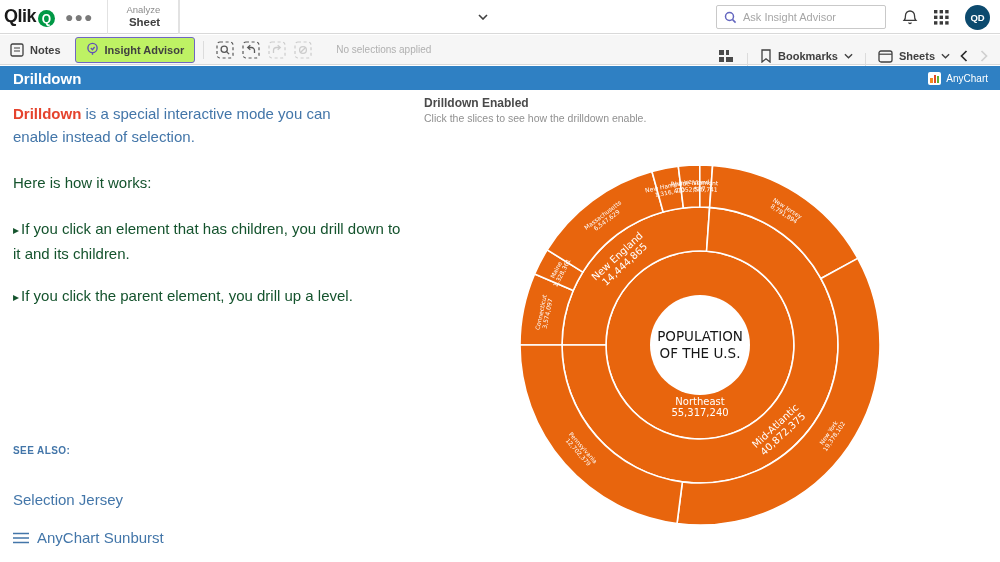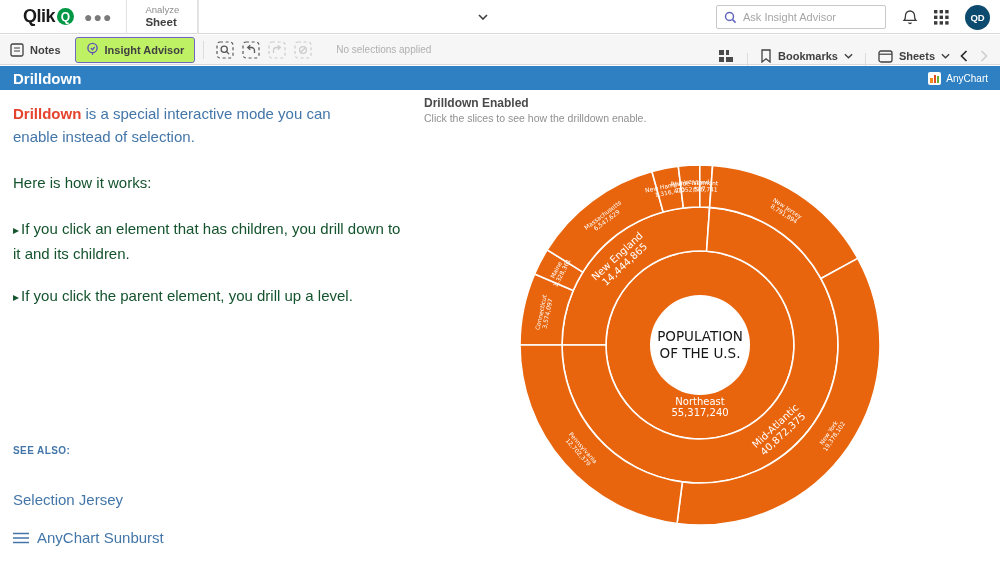--- a/index.html
+++ b/index.html
@@ -2,27 +2,27 @@
 <html><head>
 <meta charset="utf-8">
 <style>
   * { margin:0; padding:0; box-sizing:border-box; }
   html,body { width:1000px; height:562px; overflow:hidden; background:#fff;
     font-family:"Liberation Sans", sans-serif; }
 
   
   #appbar { position:absolute; left:0; top:0; width:1000px; height:34px; background:#fff;
     border-bottom:1px solid #d9d9d9; display:flex; align-items:center; }
-  .logo-wrap { display:flex; align-items:center; padding-left:23px; }
+  .logo-wrap { display:flex; align-items:flex-end; padding-left:4px; }
   .logo-text { font-weight:bold; font-size:18px; color:#1a1a1a; letter-spacing:-0.5px; }
   .logo-q { width:17px; height:17px; border-radius:50%; background:#009845; color:#fff;
     font-size:12px; font-weight:bold; display:flex; align-items:center; justify-content:center; margin-left:2px; }
   .more-dots { color:#7a7a7a; font-size:14px; letter-spacing:1px; margin-left:10px; cursor:pointer; }
   .vdiv { width:1px; height:34px; background:#e2e2e2; }
-  .navitem { padding:8px 18px; display:flex; flex-direction:column; justify-content:center; height:34px; }
+  .navitem { padding:8px 18px; display:flex; flex-direction:column; justify-content:center; height:34px;align-items:flex-end; }
   .navitem .cat { font-size:9.5px; color:#8c8c8c; line-height:12px; }
   .navitem .lbl { font-size:11.5px; color:#404040; font-weight:bold; line-height:13px; }
   #app-title { position:absolute; left:483px; top:0; height:34px; transform:translateX(-50%);
     display:flex; align-items:center; gap:7px; font-size:12px; font-weight:bold; color:#404040; cursor:pointer; }
   .appbar-right { position:absolute; right:10px; top:0; height:34px; display:flex; align-items:center; gap:16px; }
   .searchbox { width:170px; height:24px; border:1px solid #c9c9c9; border-radius:2px; background:#fff;
     display:flex; align-items:center; padding:0 7px; gap:6px; }
   .searchbox input { border:none; outline:none; font-size:11px; color:#404040; width:125px;
     font-family:"Liberation Sans", sans-serif; background:transparent; }
   .searchbox input::placeholder { color:#a6a6a6; }

